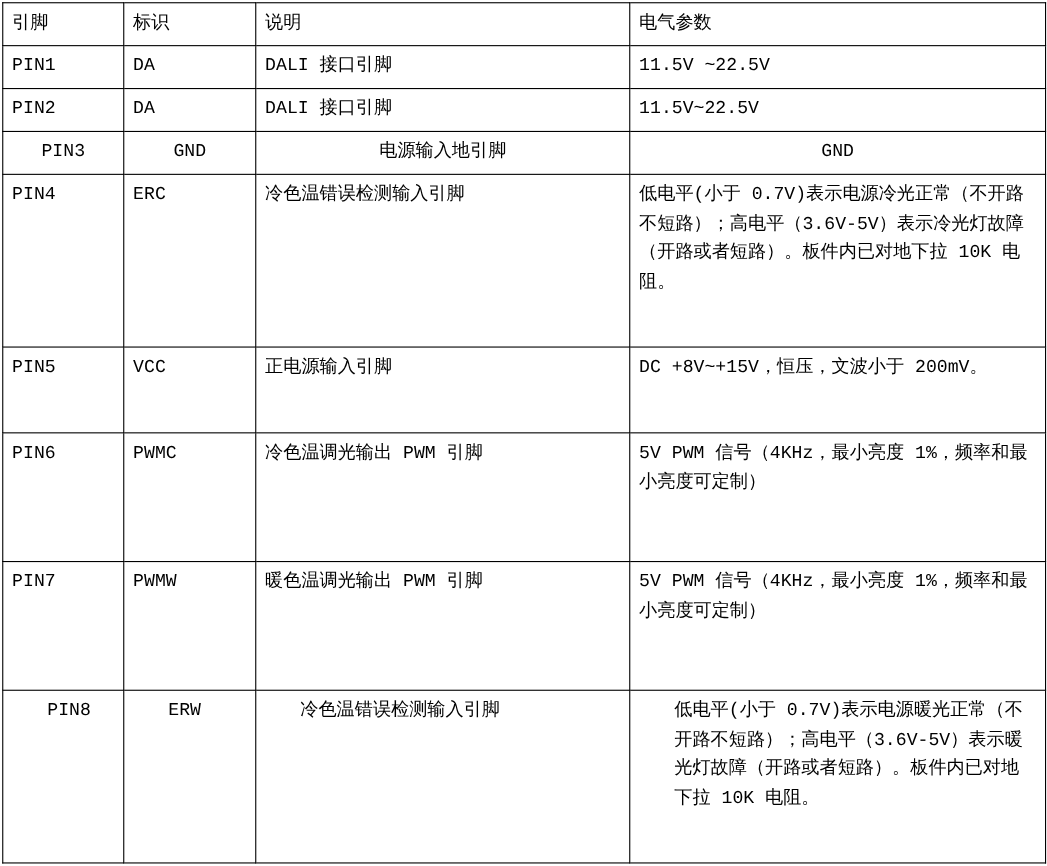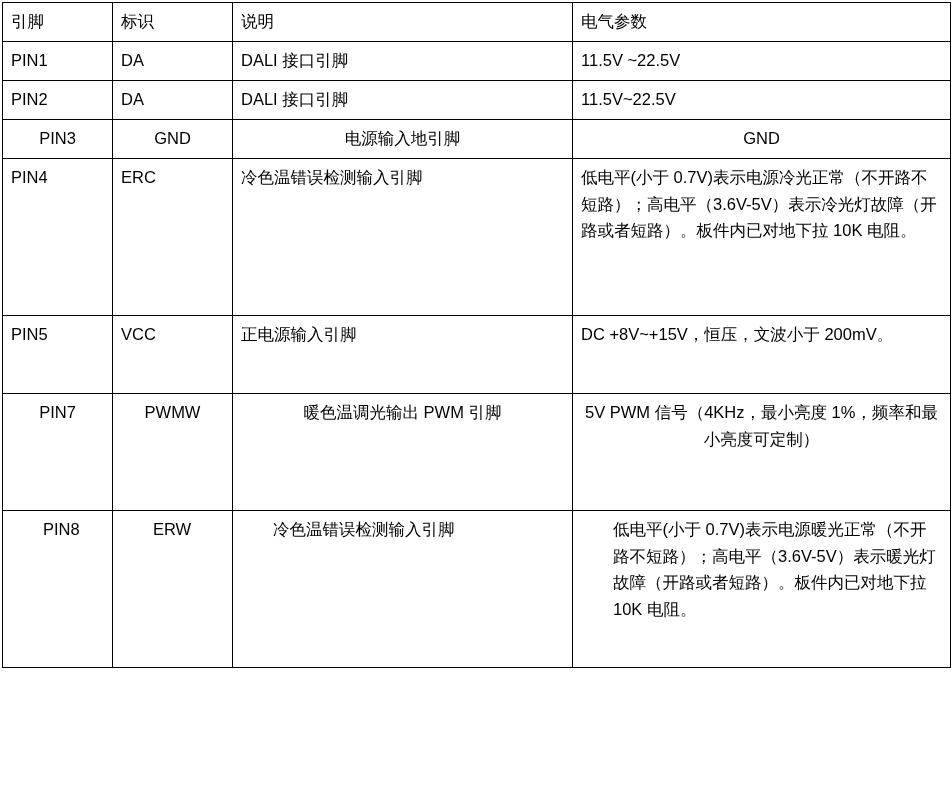--- a/index.html
+++ b/index.html
@@ -33,37 +33,38 @@
 
   table.pin-table td, table.pin-table th {
     border: 1px solid #000000;
     vertical-align: top;
     padding: 5px 8px 6px 8px;
     font-size: 16.5px;
     line-height: 1.62;
     font-weight: normal;
     text-align: left;
     word-break: break-word;
+    font-family: Liberation Mono, monospace;
   }
   table.pin-table th {
     font-weight: normal;
   }
   .cell-text {
     display: block;
     white-space: pre-wrap;
   }
   
   tr.r-head td, tr.r-head th { height: 27px; }
   tr.r-1 td { height: 27px; }
   tr.r-2 td { height: 27px; margin-left: 33px; }
   tr.r-3 td { height: 27px; text-align: center; }
   tr.r-4 td { height: 145px; }
   tr.r-5 td { height: 66px; }
   tr.r-6 td { height: 105px; }
-  tr.r-7 td { height: 105px; text-align: center; }
+  tr.r-7 td { height: 105px; }
   tr.r-8 td { height: 145px; padding-left: 40px; }
 </style>
 </head>
 <body>
 
 <div class="sheet">
   <table class="pin-table">
     <colgroup>
       <col class="c1">
         <col class="c2">
@@ -150,20 +151,34 @@
         <td>
             <span class="cell-text">VCC</span>
           </td>
         <td>
             <span class="cell-text">正电源输入引脚</span>
           </td>
         <td>
             <span class="cell-text">DC +8V~+15V，恒压，文波小于 200mV。</span>
           </td>
       </tr>
+      <tr class="r-6">
+        <td>
+            <span class="cell-text">PIN6</span>
+          </td>
+        <td>
+            <span class="cell-text">PWMC</span>
+          </td>
+        <td>
+            <span class="cell-text">冷色温调光输出 PWM 引脚</span>
+          </td>
+        <td>
+            <span class="cell-text">5V PWM 信号（4KHz，最小亮度 1%，频率和最小亮度可定制）</span>
+          </td>
+      </tr>
       <tr class="r-7">
         <td>
             <span class="cell-text">PIN7</span>
           </td>
         <td>
             <span class="cell-text">PWMW</span>
           </td>
         <td>
             <span class="cell-text">暖色温调光输出 PWM 引脚</span>
           </td>

